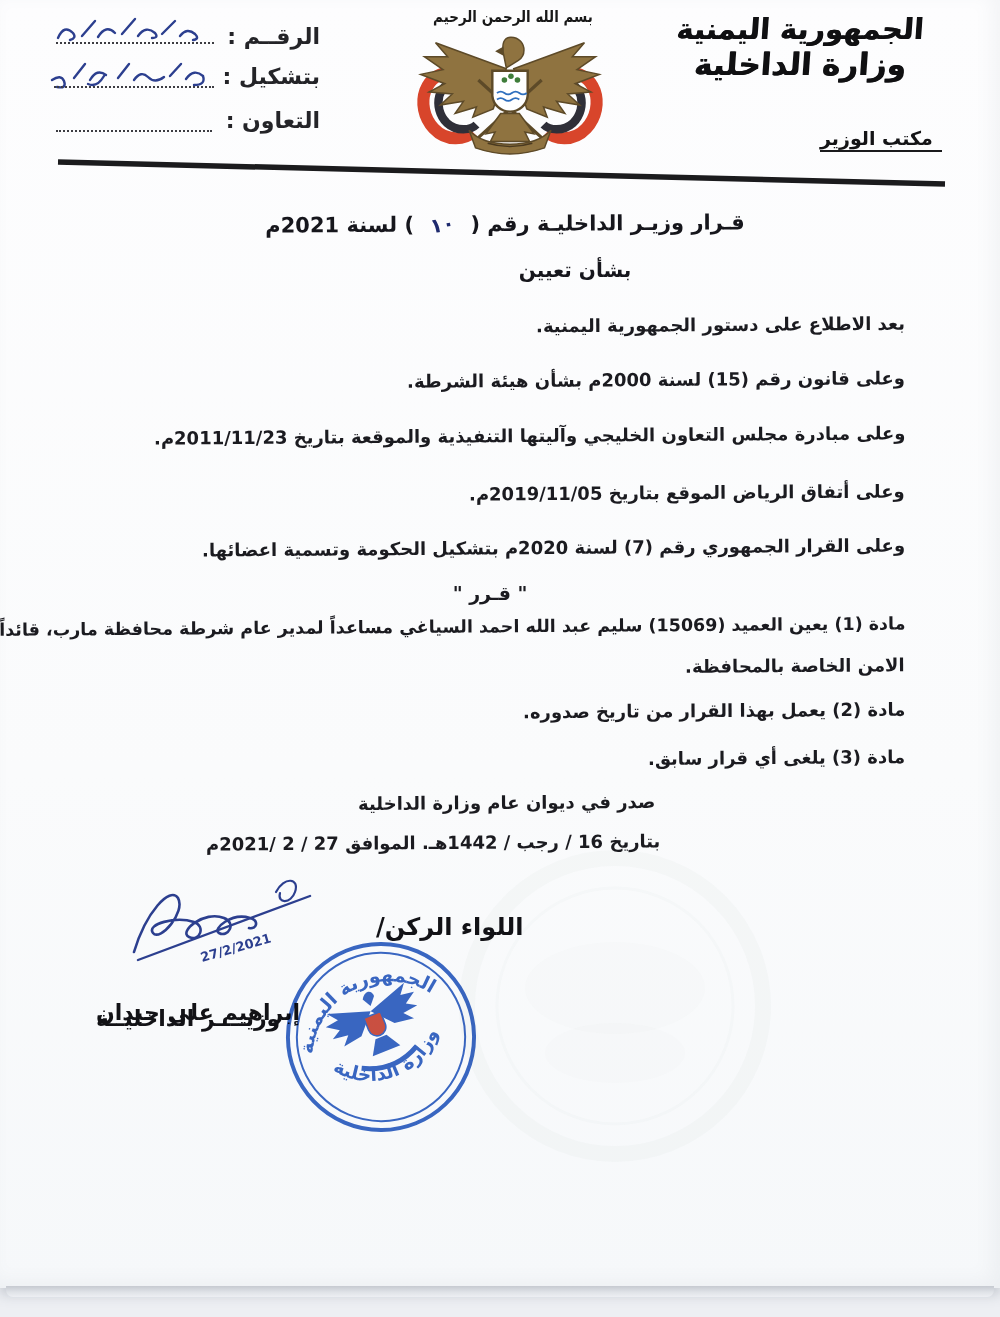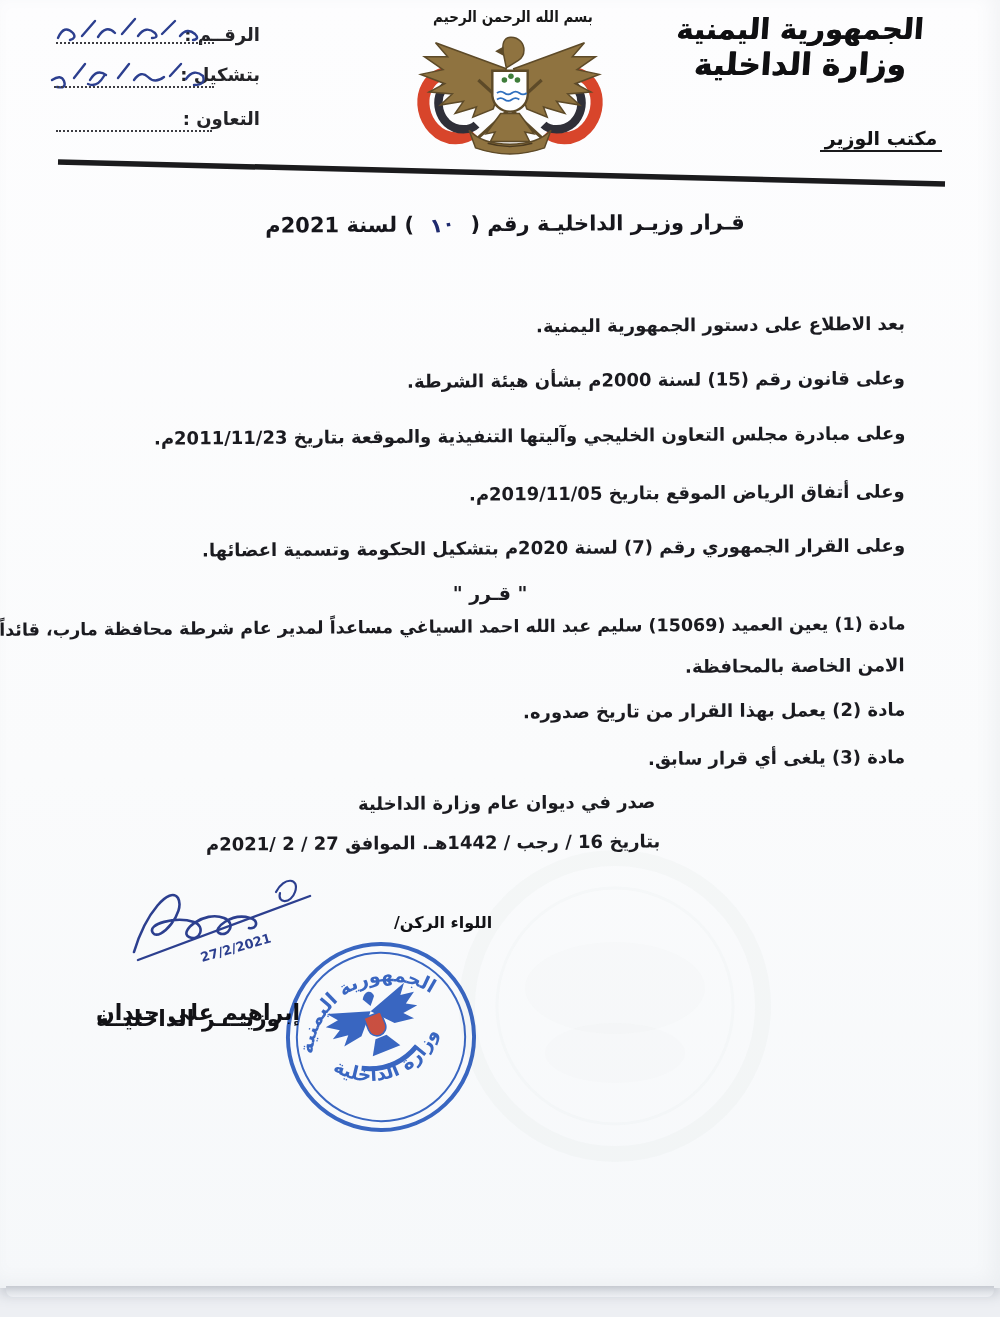--- a/index.html
+++ b/index.html
@@ -16,39 +16,39 @@
     background:linear-gradient(180deg,#fdfdfe 0%,#fafbfc 60%,#f6f8fa 100%);
     box-shadow: inset -8px -6px 18px rgba(120,130,145,0.07), 0 6px 12px rgba(90,100,115,0.30);
   }
   .page-edge {
     position:absolute; left:6px; right:6px; top:1286px; height:11px;
     background:linear-gradient(180deg,#c6cad1 0%,#dfe2e7 55%,#edeff3 100%);
     border-radius:0 0 7px 7px;
   }
   
   .ref-label {
-    position:absolute; right:740px; direction:rtl; white-space:nowrap;
-    font-size:18px; font-weight:bold; color:#242428; letter-spacing:0.5px;
+    position:absolute; right:680px; direction:rtl; white-space:nowrap;
+    font-size:22px; font-weight:bold; color:#242428; letter-spacing:0.5px;
   }
   .dotline { position:absolute; height:0; border-bottom:2px dotted #3c3c42; }
   .hand-svg { position:absolute; }
   .bismillah {
     position:absolute; left:408px; top:8px; width:210px; text-align:center;
     direction:rtl; font-size:13.5px; font-weight:bold; color:#181818;
     transform:scaleY(1.15); letter-spacing:0.5px; white-space:nowrap;
   }
   .emblem { position:absolute; left:398px; top:26px; }
   .org-block {
     position:absolute; left:648px; top:12px; width:304px; text-align:center;
     direction:rtl; font-weight:bold; color:#101012;
   }
   .org-line1 { font-size:29px; line-height:1.2; text-shadow:0.6px 0 0 #101012; transform:skewX(-4deg); }
   .org-line2 { font-size:31px; line-height:1.15; text-shadow:0.7px 0 0 #101012; transform:skewX(-4deg); }
   .office {
-    position:absolute; left:820px; top:127px; width:122px; text-align:center;
+    position:absolute; left:820px; top:127px; width:122px; text-align:left;
     direction:rtl; font-size:19px; font-weight:bold; color:#141416;
     border-bottom:2.5px solid #1a1a1c; padding-bottom:1px; white-space:nowrap;
   }
   .hdr-rule { position:absolute; left:0; top:145px; }
   
   .title-line {
     position:absolute; left:150px; top:212px; width:710px; text-align:center;
     direction:rtl; font-size:21px; font-weight:bold; color:#16161c; white-space:nowrap;
     transform:rotate(-0.4deg);
   }
@@ -66,22 +66,22 @@
   }
   .pre-line { right:95px; font-size:18px; }
   .decree-word {
     position:absolute; left:420px; top:582px; width:140px; text-align:center;
     direction:rtl; font-size:19px; font-weight:bold; color:#1b1b20;
   }
   .art-line { right:95px; font-size:18px; }
   .art-line.long { font-size:17.5px; }
   .iss-line { font-size:18px; }
   
-  .sig-rank  { position:absolute; left:394px; top:913px; direction:rtl; white-space:nowrap;
-               font-size:16px; font-weight:bold; color:#121216; }
+  .sig-rank  { position:absolute; left:376px; top:913px; direction:rtl; white-space:nowrap;
+               font-size:24px; font-weight:bold; color:#121216; }
   .sig-name  { position:absolute; left:96px;  top:956px; direction:rtl; white-space:nowrap;
                font-size:22px; font-weight:bold; color:#121216;margin-top:44px; }
   .sig-title { position:absolute; left:96px;  top:1006px; direction:rtl; white-space:nowrap;
                font-size:22px; font-weight:bold; color:#121216;text-align:right; }
   .sig-svg   { position:absolute; left:118px; top:870px; }
   .stamp-svg { position:absolute; left:282px; top:938px; mix-blend-mode:multiply; opacity:0.93; }
   .watermark { position:absolute; left:415px; top:838px; opacity:0.55; }
 </style>
 </head>
 <body>
@@ -147,20 +147,21 @@
     </div>
     <div class="office">مكتب الوزير</div>
 
     <svg class="hdr-rule" width="1000" height="50" viewBox="0 0 1000 50">
       <line x1="58" y1="17" x2="945" y2="39" stroke="#1b1b1d" stroke-width="5.5"></line>
     </svg>
 
     <div class="title-line">
       <span>قـرار وزيـر الداخليـة رقم (</span><span class="title-number">١٠</span><span>) لسنة 2021م</span>
     </div>
+    <div class="subtitle">بشأن تعيين</div>
 
     <div class="pre-line" style="top:314px">بعد الاطلاع على دستور الجمهورية اليمنية.</div>
     <div class="pre-line" style="top:369px">وعلى قانون رقم (15) لسنة 2000م بشأن هيئة الشرطة.</div>
     <div class="pre-line" style="top:425px">وعلى مبادرة مجلس التعاون الخليجي وآليتها التنفيذية والموقعة بتاريخ 2011/11/23م.</div>
     <div class="pre-line" style="top:482px">وعلى أتفاق الرياض الموقع بتاريخ 2019/11/05م.</div>
     <div class="pre-line" style="top:537px">وعلى القرار الجمهوري رقم (7) لسنة 2020م بتشكيل الحكومة وتسمية اعضائها.</div>
 
     <div class="decree-word">" قـرر "</div>
 
     <div class="art-line long" style="top:617px">مادة (1) يعين العميد (15069) سليم عبد الله احمد السياغي مساعداً لمدير عام شرطة محافظة مارب، قائداً لفرع قوات</div>

